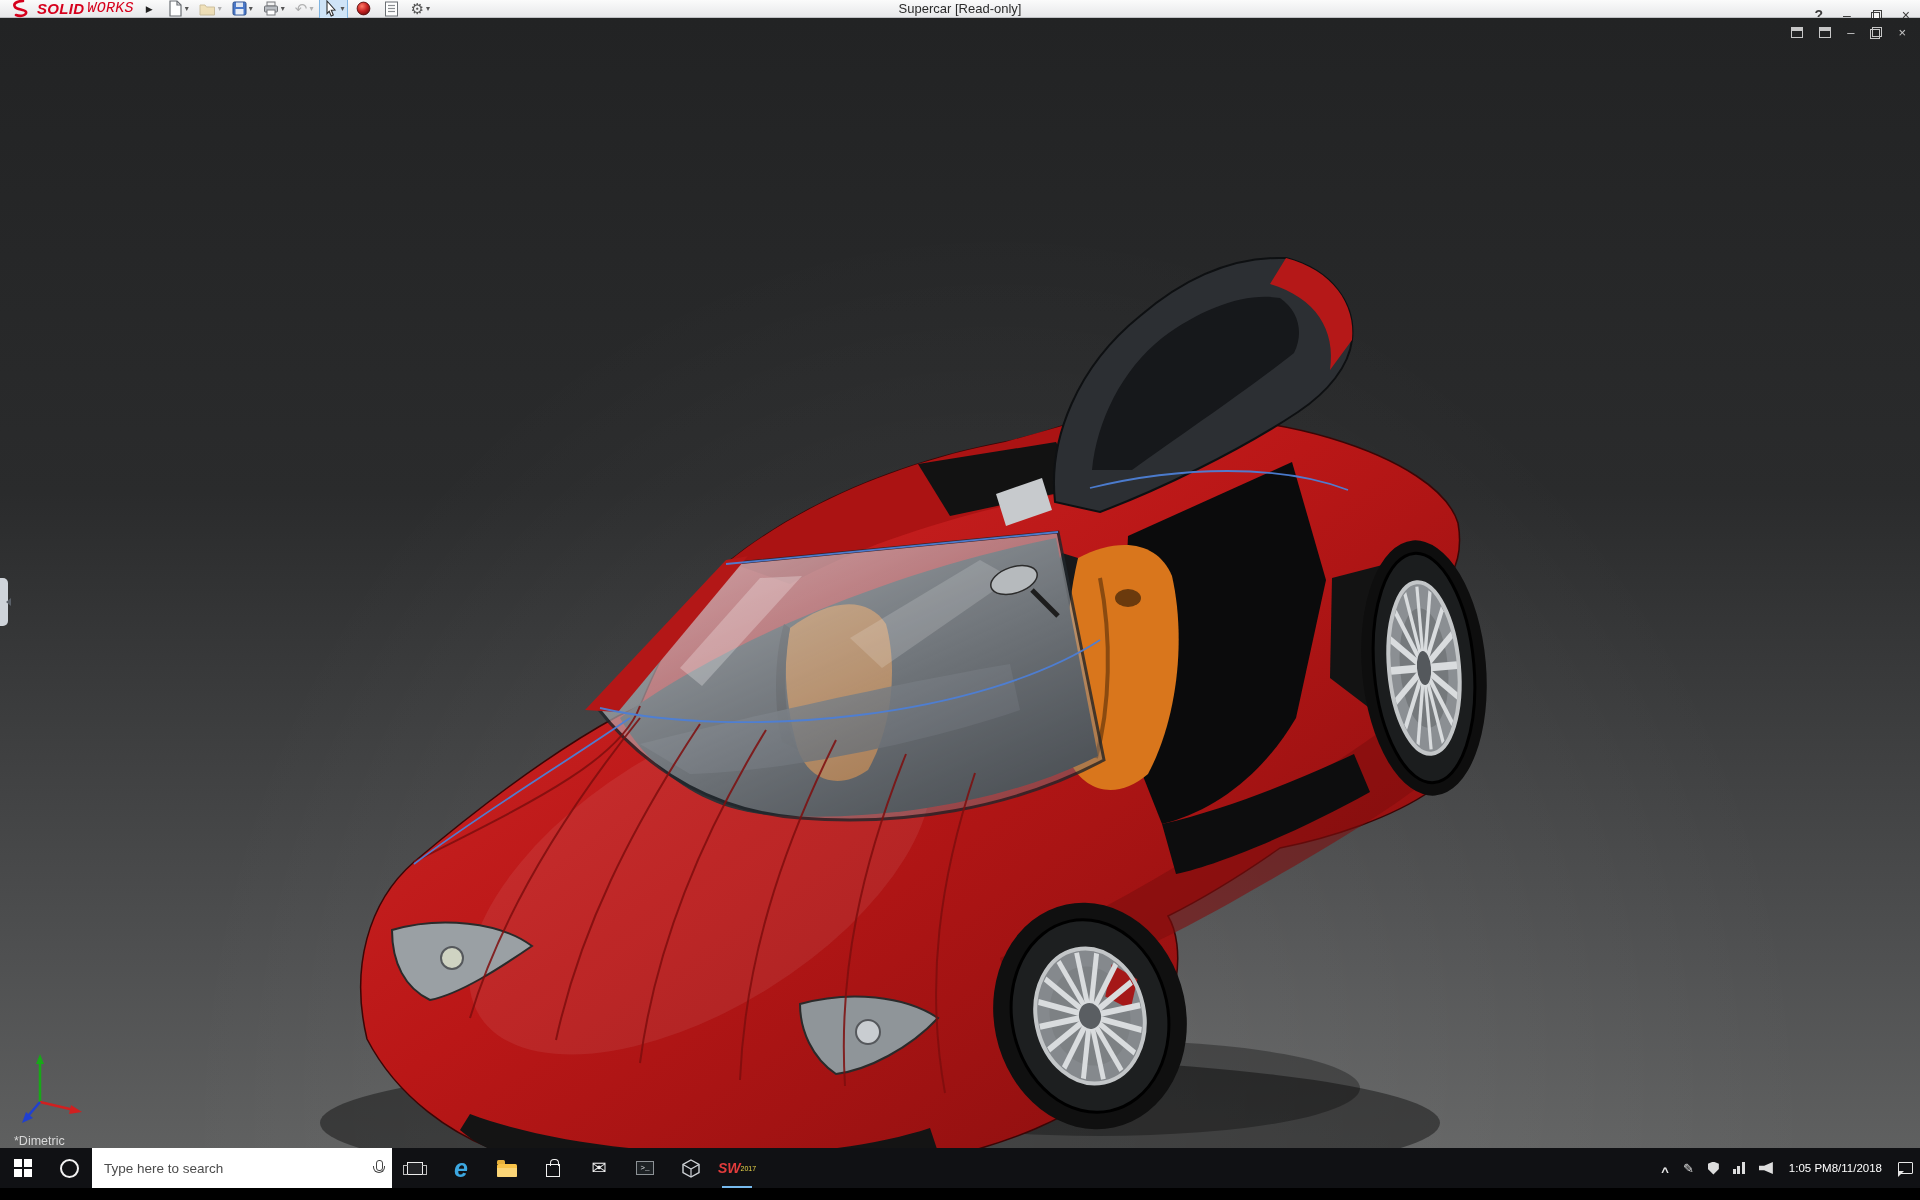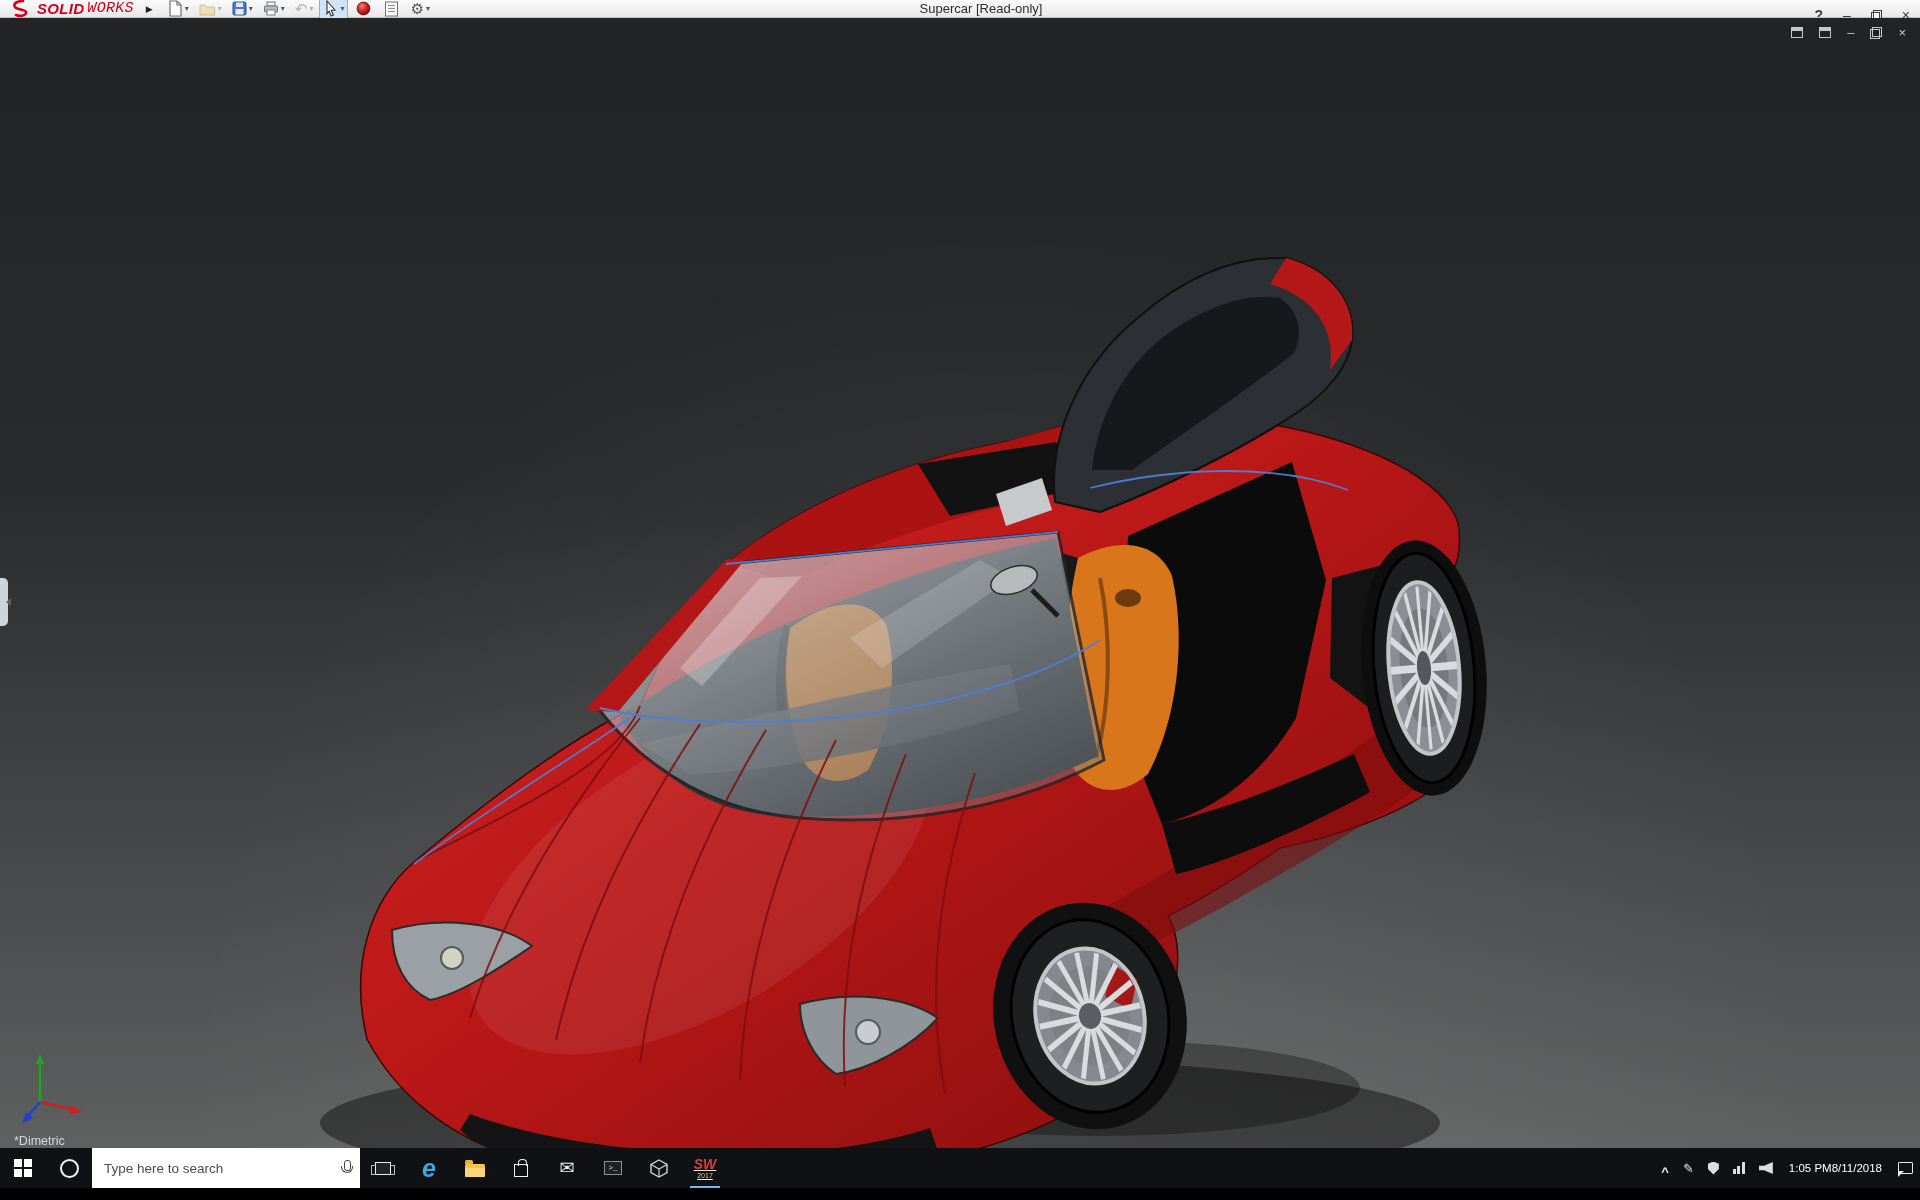--- a/index.html
+++ b/index.html
@@ -13,21 +13,21 @@
   .brand-works { color:#d6001c; font-style:italic; font-size:15px; letter-spacing:.3px;font-family:Liberation Mono, monospace; }
   .menu-expand { font-size:9px; color:#222; margin:0 10px 0 8px; cursor:pointer; }
   .tools { display:flex; align-items:center; gap:2px; }
   .tool-btn { height:24px; min-width:26px; display:flex; align-items:center; justify-content:center;
               gap:2px; border:1px solid transparent; border-radius:2px; padding:0 3px; cursor:pointer; }
   .tool-btn.selected { background:#cfe4f7; border-color:#7eb4e2; }
   .tool-btn.disabled { opacity:.42; }
   .dd { font-size:8px; color:#555; }
   .glyph-undo { font-size:15px; color:#555; }
   .glyph-gear { font-size:15px; color:#555; }
-  .tb-title { position:absolute; left:50%; transform:translateX(-50%); font-size:13px; color:#2b2b2b; white-space:nowrap;margin-left:21px; }
+  .tb-title { position:absolute; left:50%; transform:translateX(-50%); font-size:13px; color:#2b2b2b; white-space:nowrap; }
   .win-controls { position:absolute; right:10px; top:0; height:30px; display:flex; align-items:center; gap:20px; }
   .win-controls span { color:#3c3c3c; font-size:14px; line-height:1; cursor:pointer; }
   .help-glyph { font-weight:bold; font-size:13px; }
   .ic-restore { position:relative; width:11px; height:11px; display:inline-block; }
   .ic-restore::before { content:""; position:absolute; left:0; bottom:0; width:7px; height:7px; border:1px solid #3c3c3c; background:#f5f5f5; }
   .ic-restore::after { content:""; position:absolute; right:0; top:0; width:7px; height:7px; border:1px solid #3c3c3c; }
 
   
   .viewport { position:relative; height:1130px; background:linear-gradient(180deg,#222324 0%, #2a2b2c 42%, #4e4f50 82%, #5f6060 100%); }
   .viewport::before { content:""; position:absolute; inset:0;
@@ -46,39 +46,39 @@
                  border-radius:0 5px 5px 0; cursor:pointer; }
   .pane-handle::before { content:""; position:absolute; left:2px; top:20px; border:4px solid transparent; border-right:5px solid #5a6068; }
 
   
   .taskbar { height:40px; background:#101114; display:flex; align-items:stretch; color:#eee; }
   .tb-btn { width:46px; display:flex; align-items:center; justify-content:center; cursor:pointer; position:relative; }
   .tb-btn.running::after { content:""; position:absolute; left:8px; right:8px; bottom:0; height:2px; background:#76b9ed; }
   .win-logo { display:grid; grid-template-columns:8px 8px; grid-template-rows:8px 8px; gap:1.5px; }
   .win-logo i { background:#fff; }
   .cortana-ring { width:19px; height:19px; border:2px solid #f2f2f2; border-radius:50%; }
-  .search-box { width:268px; background:#fff; display:flex; align-items:center; padding:0 8px 0 12px; cursor:text; }
+  .search-box { width:300px; background:#fff; display:flex; align-items:center; padding:0 8px 0 12px; cursor:text; }
   .search-box input { flex:1; border:none; outline:none; font-size:13.5px; color:#111; background:transparent; font-family:"Liberation Sans",sans-serif; }
   .search-box input::placeholder { color:#4c4c4c; opacity:1; }
   .ic-mic { position:relative; width:12px; height:16px; }
   .ic-mic::before { content:""; position:absolute; left:3.5px; top:0; width:5px; height:9px; border:1.5px solid #444; border-radius:3px; }
   .ic-mic::after { content:""; position:absolute; left:1px; top:6px; width:10px; height:6px; border:1.5px solid #444; border-top:none; border-radius:0 0 6px 6px; }
   .ic-taskview { position:relative; width:16px; height:13px; border:1.6px solid #ececec; background:rgba(255,255,255,.08); }
   .ic-taskview::before { content:""; position:absolute; left:-5px; top:2px; width:4px; height:8px; border:1.4px solid #bcbcbc; border-right:none; }
   .ic-taskview::after  { content:""; position:absolute; right:-5px; top:2px; width:4px; height:8px; border:1.4px solid #bcbcbc; border-left:none; }
   .edge-e { color:#3ca7e0; font-size:25px; font-weight:bold; font-style:italic; line-height:1; }
   .ic-folder { position:relative; width:20px; height:13px; background:#f9c348; border-radius:1.5px; margin-top:4px; }
   .ic-folder::before { content:""; position:absolute; left:0; top:-3.5px; width:8px; height:4px; background:#e8b13a; border-radius:1.5px 1.5px 0 0; }
   .ic-folder::after { content:""; position:absolute; left:0; bottom:0; width:20px; height:9px; background:#fbd577; border-radius:0 0 1.5px 1.5px; }
   .ic-bag { position:relative; width:14px; height:13px; border:1.6px solid #f0f0f0; margin-top:5px; }
   .ic-bag::before { content:""; position:absolute; left:2.5px; top:-6px; width:7px; height:6px; border:1.6px solid #f0f0f0; border-bottom:none; border-radius:4px 4px 0 0; }
   .mail-glyph { font-size:18px; color:#f0f0f0; line-height:1; }
   .ic-console { width:18px; height:14px; background:#1d2124; border:1px solid #8d9296; display:flex; align-items:center; justify-content:center; }
   .console-glyph { font-size:7.5px; color:#dfe3e6; font-family:"Liberation Mono",monospace; }
-  .sw-tile { display:flex; flex-direction:column; align-items:center; line-height:1;text-decoration:underline; }
+  .sw-tile { display:flex; flex-direction:row; align-items:center; line-height:1; }
   .sw-glyph { color:#e23c3c; font-weight:bold; font-style:italic; font-size:14px; }
   .sw-year { color:#e8d44a; font-size:7px; margin-top:1px; }
   .tray { margin-left:auto; display:flex; align-items:center; }
   .tray-btn { padding:0 7px; height:100%; display:flex; align-items:center; justify-content:center; cursor:pointer; }
   .chevron { font-size:13px; font-weight:bold; color:#e8e8e8; transform:translateY(3px); }
   .pen-glyph { font-size:13px; color:#e0e0e0; }
   .ic-shield { width:11px; height:13px; background:#ddd; clip-path:polygon(50% 0,100% 18%,100% 58%,50% 100%,0 58%,0 18%); }
   .ic-net { display:flex; align-items:flex-end; gap:1.5px; height:12px; }
   .ic-net i { width:3px; background:#ddd; }
   .ic-net i:nth-child(1){height:5px;} .ic-net i:nth-child(2){height:8px;} .ic-net i:nth-child(3){height:12px;}

